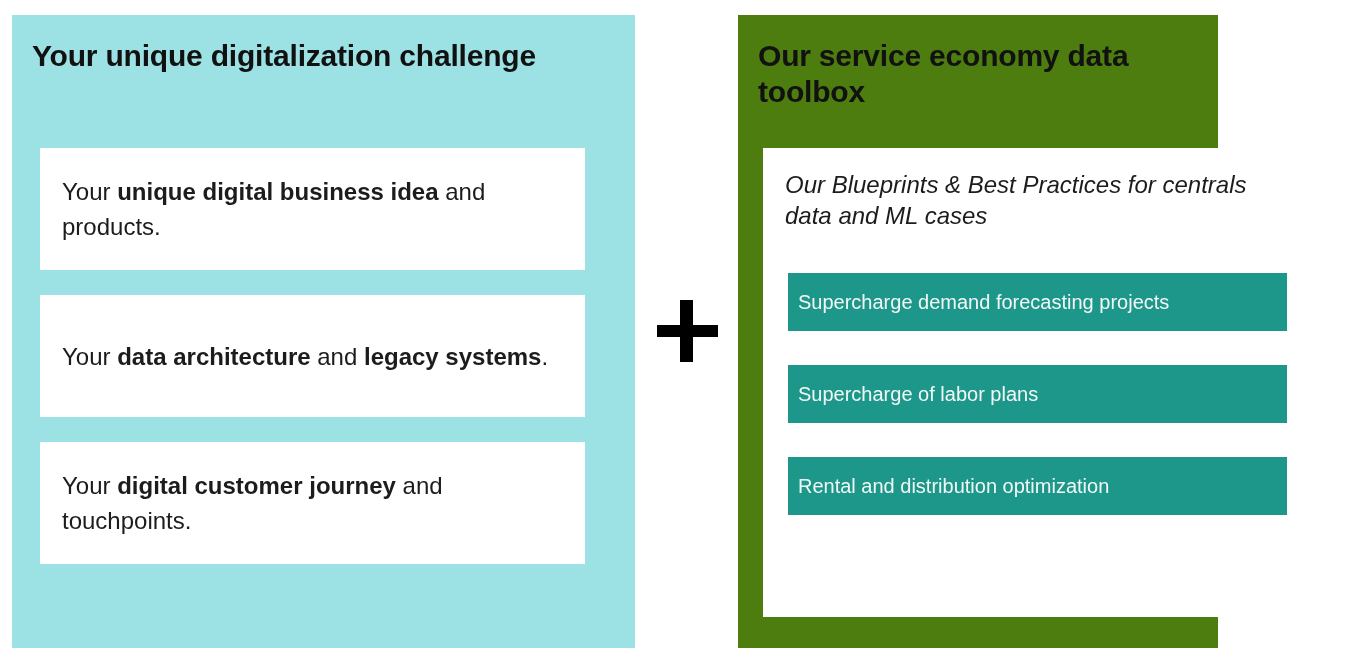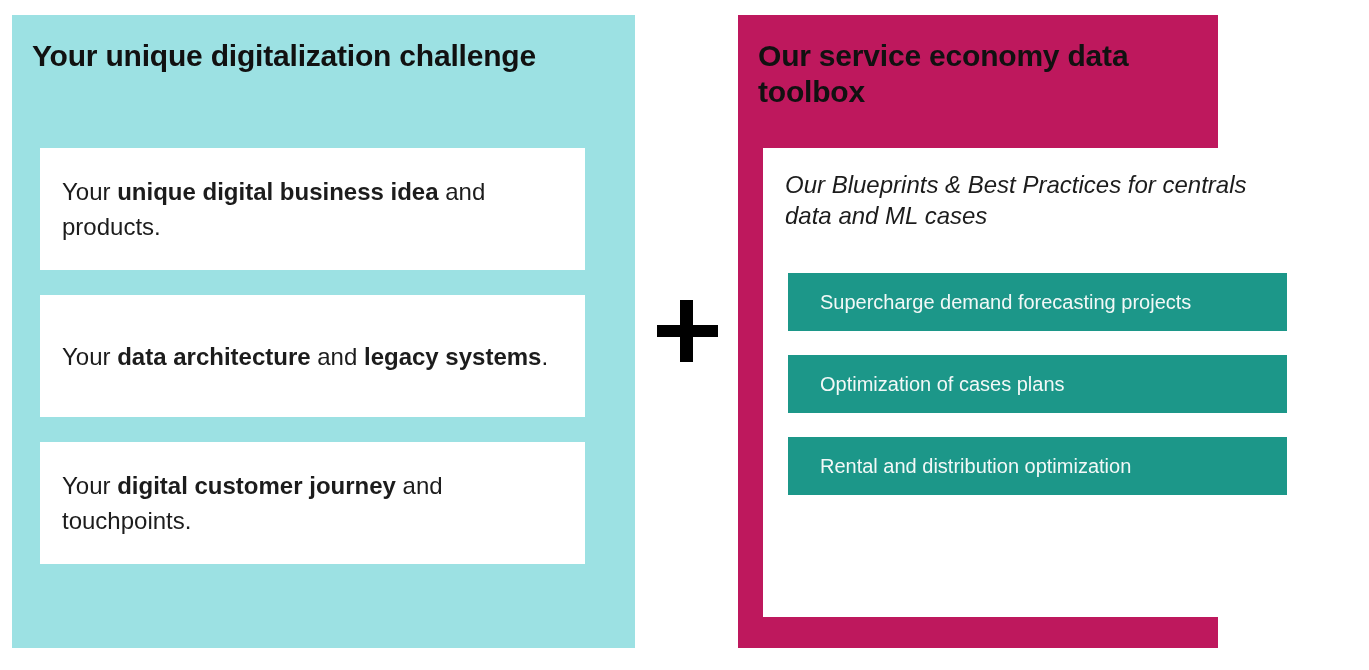--- a/index.html
+++ b/index.html
@@ -8,21 +8,21 @@
     background: #ffffff;
     font-family: "Liberation Sans", sans-serif;
     position: relative;
     overflow: hidden;
   }
   .canvas { position: absolute; left: 0; top: 0; width: 1369px; height: 670px; }
 
   
   .panel { position: absolute; top: 15px; height: 633px; }
   .panel-left  { left: 12px;  width: 623px; background: #9CE1E3; }
-  .panel-right { left: 738px; width: 480px; background: #be185d; }
+  .panel-right { left: 738px; width: 480px; background: #4d7c0f; }
 
   .panel-title {
     position: absolute; left: 20px; top: 23px; right: 10px;
     font-size: 30px; font-weight: bold; color: #111111;
     letter-spacing: -0.2px; line-height: 36px;
   }
 
   
   .cards { position: absolute; left: 28px; top: 133px; width: 545px; }
   .card {
@@ -52,23 +52,23 @@
   }
   .toolbox-heading {
     position: absolute; left: 22px; top: 21px; width: 505px;
     font-size: 24px; line-height: 31px; color: #1c1c1c; font-style: italic;
   }
   .toolbox-buttons {
     position: absolute; left: 25px; top: 125px; width: 499px;
   }
   .toolbox-button {
     width: 499px; height: 58px; background: #1C9789;
-    margin-bottom: 24px;
+    margin-bottom: 34px;
     display: flex; align-items: center;
-    padding-left: 32px; padding-right: 10px;
+    padding-left: 10px; padding-right: 10px;
     color: #F2F8F7; font-size: 20px;
     border: none; text-align: left; cursor: pointer;
     font-family: "Liberation Sans", sans-serif;
   }
 </style>
 </head>
 <body>
 
 <div class="canvas">
 
@@ -88,19 +88,19 @@
   </section>
 
   <div class="plus"></div>
 
   <section class="panel panel-right">
     <h1 class="panel-title">Our service economy data toolbox</h1>
     <div class="toolbox-card">
       <p class="toolbox-heading">Our Blueprints &amp; Best Practices for centrals data and ML cases</p>
       <div class="toolbox-buttons">
           <button class="toolbox-button">Supercharge demand forecasting projects</button>
-          <button class="toolbox-button">Optimization of cases plans</button>
+          <button class="toolbox-button">Supercharge of labor plans</button>
           <button class="toolbox-button">Rental and distribution optimization</button>
         </div>
     </div>
   </section>
 
 </div>
 
 </body></html>

